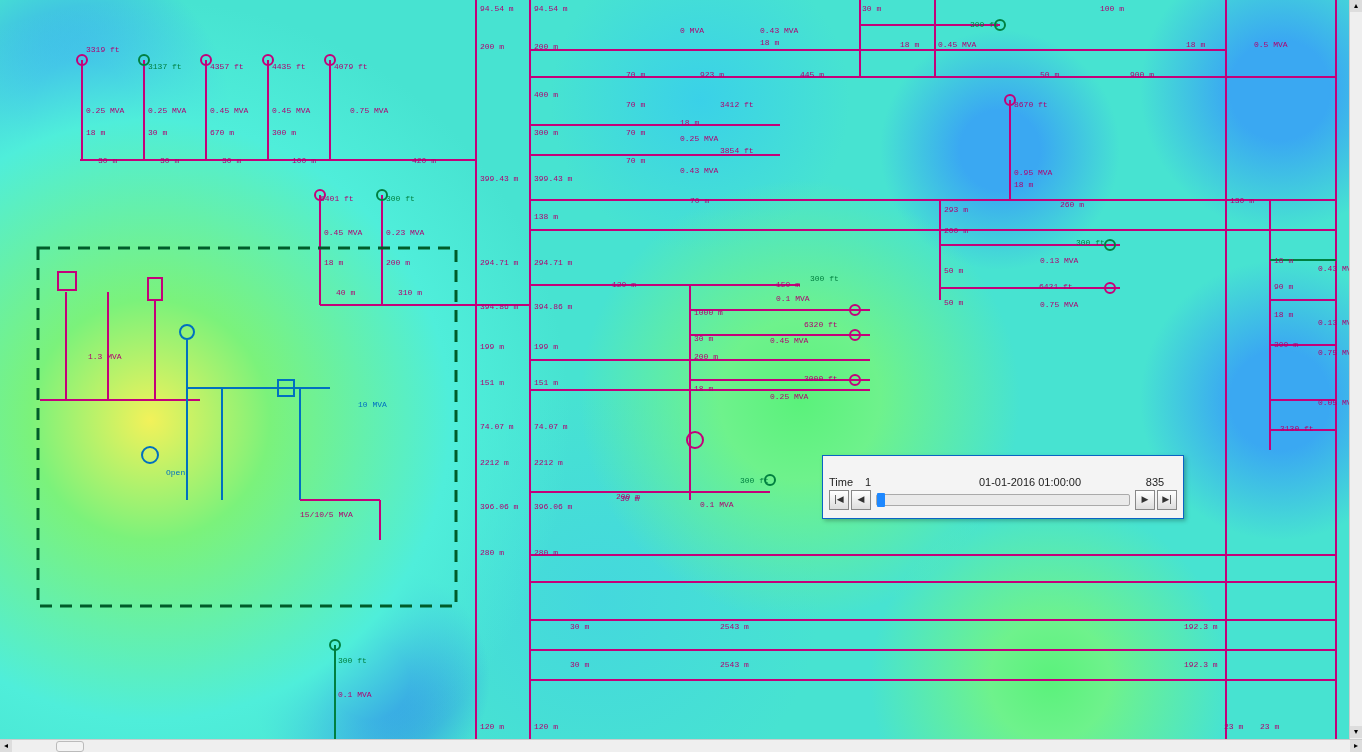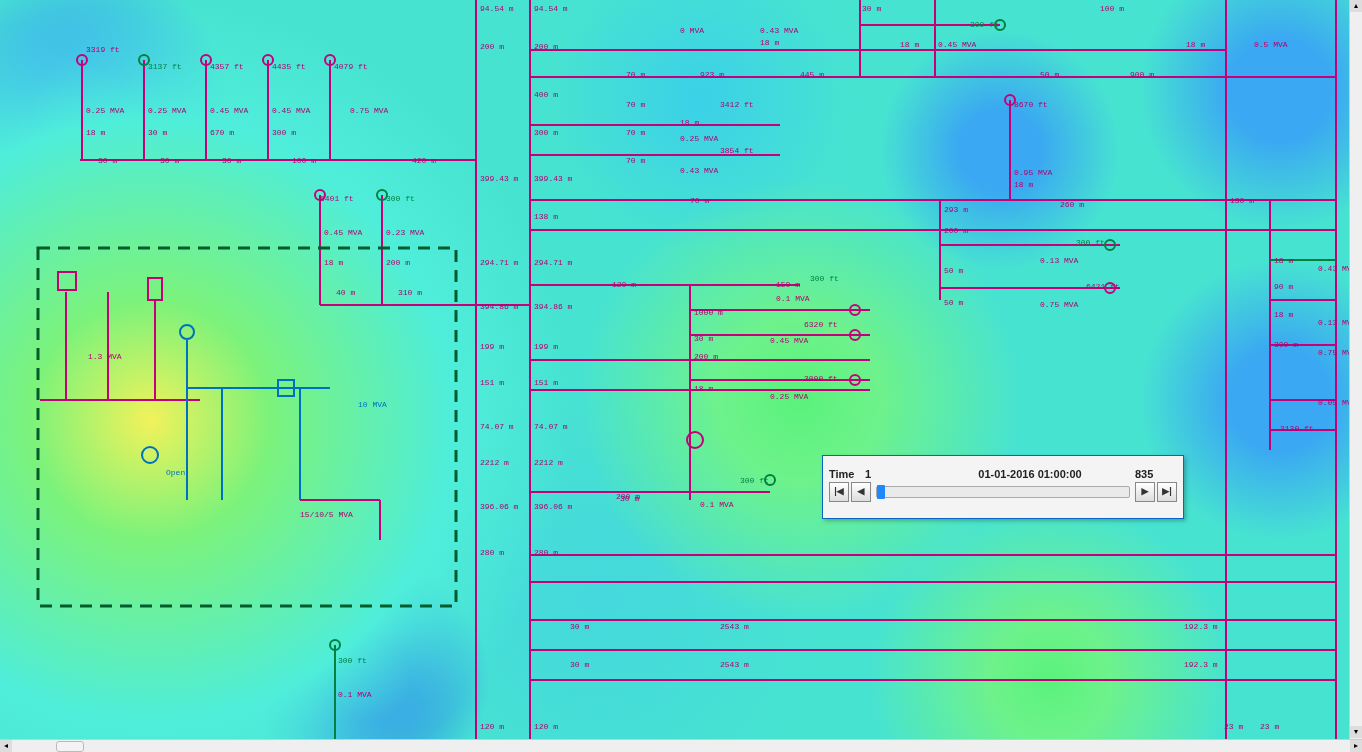--- a/index.html
+++ b/index.html
@@ -65,33 +65,32 @@
     height: 15px;
     background: #e04848;
     border-radius: 2px;
     color: #fff;
     font-size: 10px;
     line-height: 14px;
     text-align: center;
     cursor: pointer;
   }
   #slider-body {
-    padding: 12px 6px 4px 6px;
-    font-weight: bold;
+    padding: 20px 6px 4px 6px;
   }
   #slider-row1 {
     display: flex;
     font-size: 11px;
     color: #222;
     margin-bottom: 2px;
   }
   #slider-row1 .lbl { width: 36px; }
   #slider-row1 .val { width: 60px; }
   #slider-row1 .date { flex: 1; text-align: center; }
-  #slider-row1 .max { width: 40px; text-align: left; padding-right: 2px; }
+  #slider-row1 .max { width: 40px; text-align: center; padding-right: 2px; }
   #slider-row2 {
     display: flex;
     align-items: center;
     gap: 2px;
   }
   .nav-btn {
     width: 18px;
     height: 18px;
     border: 1px solid #888;
     background: linear-gradient(#fff,#ddd);
@@ -353,21 +352,21 @@
   <span class="diagram-label" style="left:1014px;top:168px">0.95 MVA</span>
   <span class="diagram-label" style="left:1014px;top:180px">18 m</span>
   <span class="diagram-label" style="left:1254px;top:40px">0.5 MVA</span>
   <span class="diagram-label" style="left:1060px;top:200px">260 m</span>
   <span class="diagram-label" style="left:944px;top:205px">293 m</span>
   <span class="diagram-label" style="left:944px;top:226px">200 m</span>
   <span class="diagram-label" style="left:944px;top:266px">50 m</span>
   <span class="diagram-label green-lbl" style="left:1076px;top:238px">300 ft</span>
   <span class="diagram-label" style="left:1040px;top:256px">0.13 MVA</span>
   <span class="diagram-label" style="left:944px;top:298px">50 m</span>
-  <span class="diagram-label" style="left:1086px;top:282px">6421 ft</span>
+  <span class="diagram-label" style="left:1039px;top:282px">6421 ft</span>
   <span class="diagram-label" style="left:1040px;top:300px">0.75 MVA</span>
 
   <span class="diagram-label" style="left:1230px;top:196px">130 m</span>
   <span class="diagram-label" style="left:1274px;top:256px">18 m</span>
   <span class="diagram-label" style="left:1318px;top:264px">0.43 MVA</span>
   <span class="diagram-label" style="left:1274px;top:282px">90 m</span>
   <span class="diagram-label" style="left:1274px;top:310px">18 m</span>
   <span class="diagram-label" style="left:1318px;top:318px">0.13 MVA</span>
   <span class="diagram-label" style="left:1274px;top:340px">300 m</span>
   <span class="diagram-label" style="left:1318px;top:348px">0.75 MVA</span>

